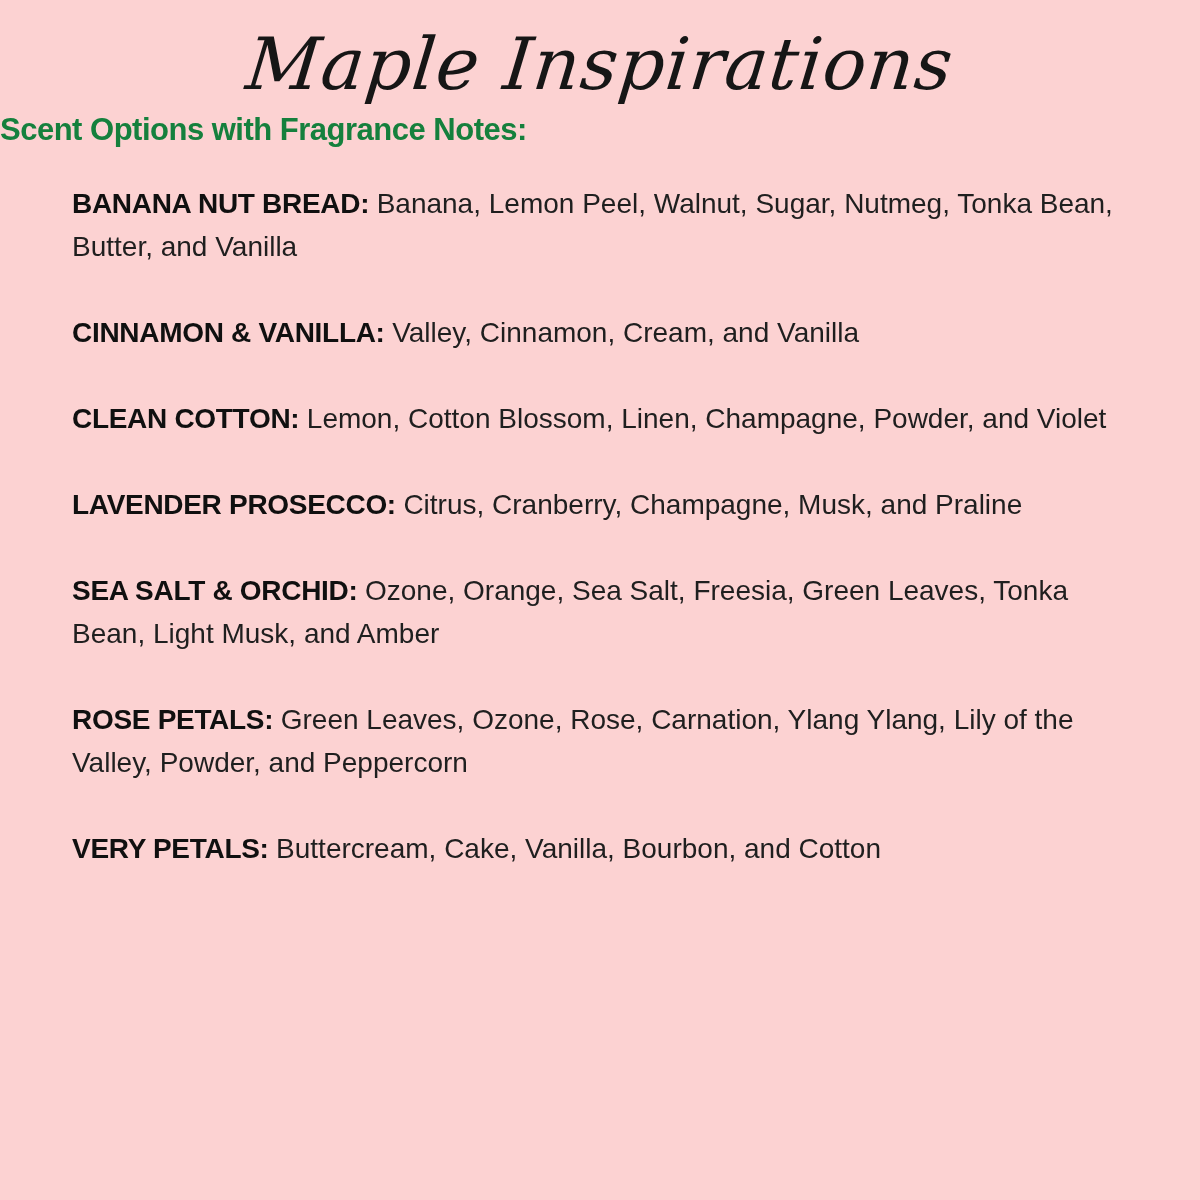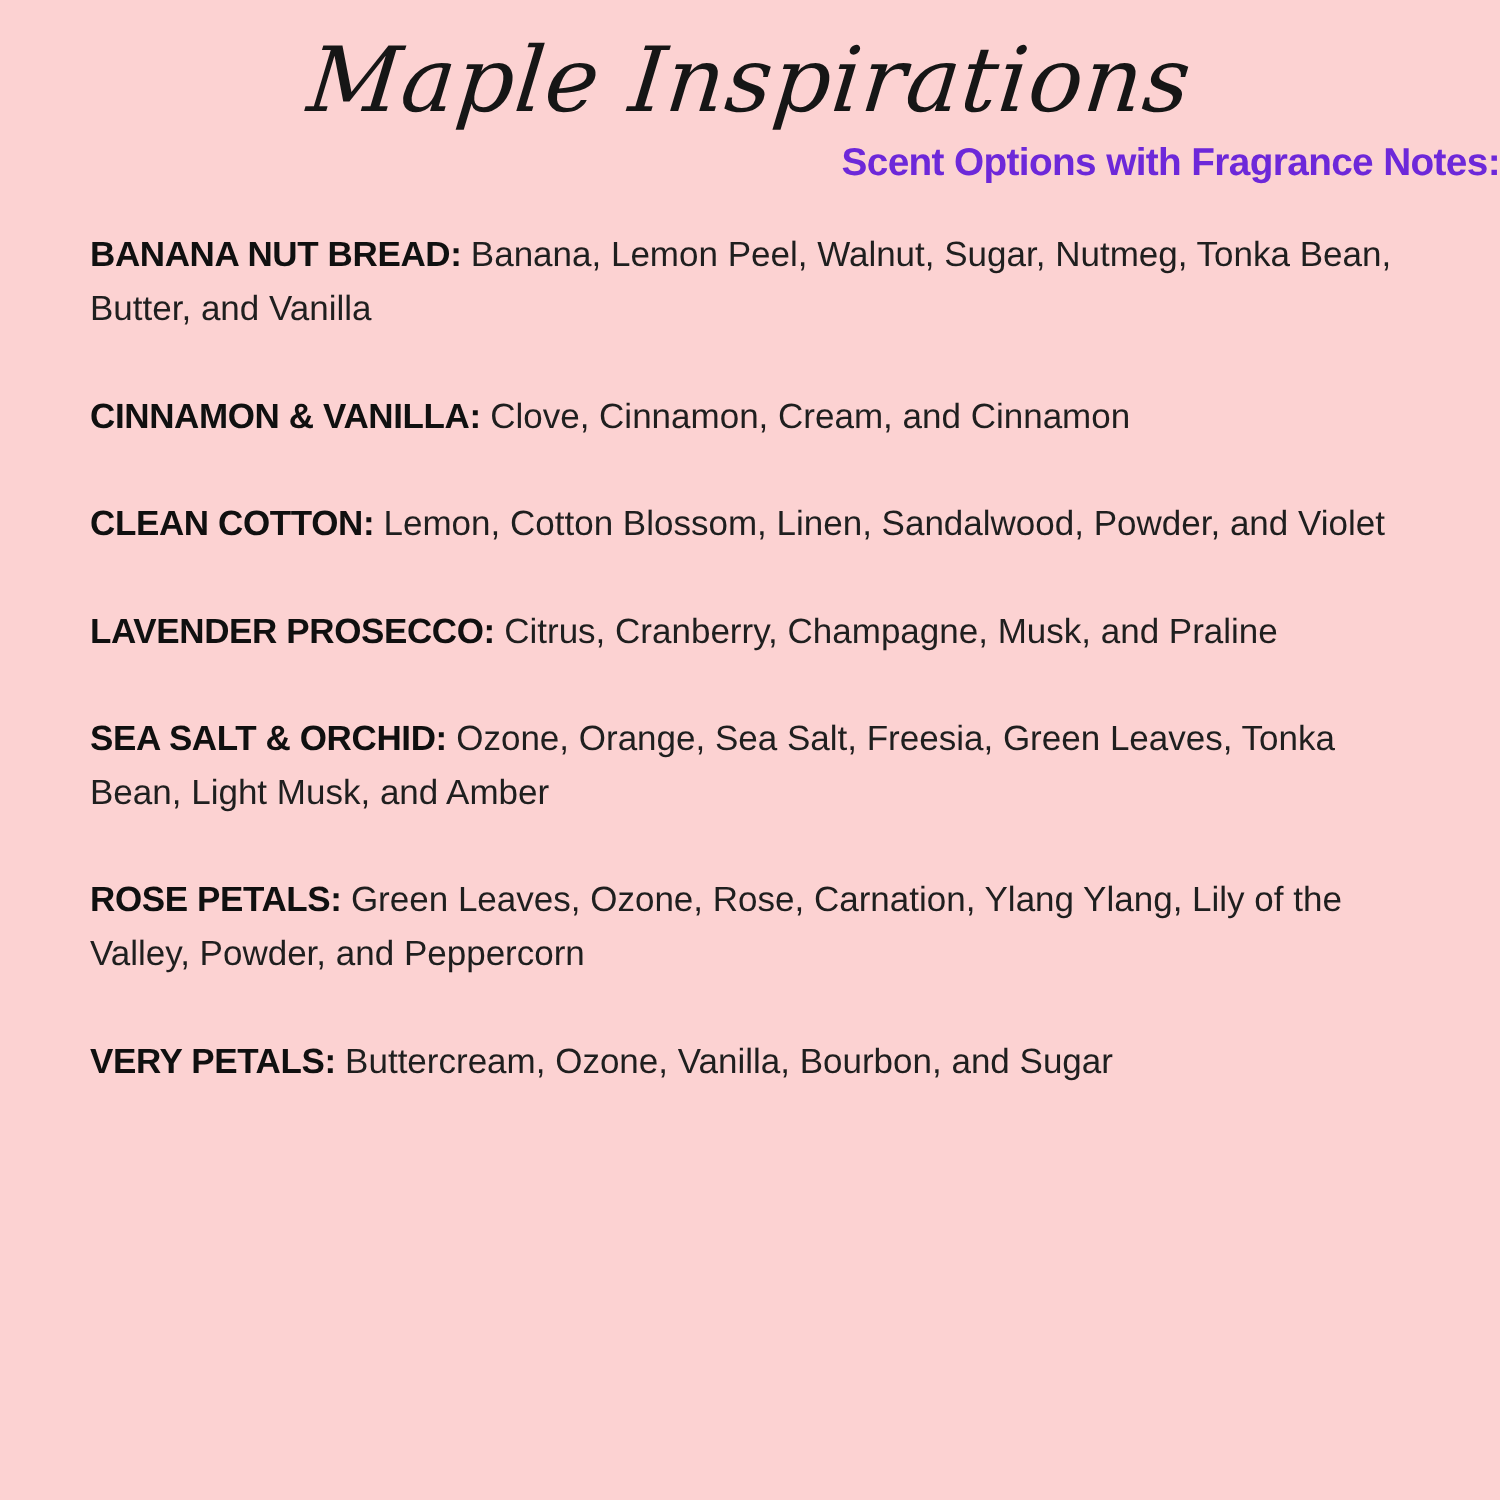--- a/index.html
+++ b/index.html
@@ -28,26 +28,26 @@
     font-style: italic;
     font-weight: 500;
     font-size: 72px;
     line-height: 92px;
     letter-spacing: 1px;
     transform: skewX(-6deg);
     color: #161616;
   }
 
   .subtitle {
-    text-align: right;
+    text-align: left;
     font-weight: 700;
     font-size: 31px;
     line-height: 36px;
     letter-spacing: -0.5px;
-    color: #6d28d9;
+    color: #15803d;
     margin-top: 2px;
   }
 
   .scent-list {
     padding: 34px 75px 0 72px;
   }
 
   .scent {
     font-size: 28px;
     line-height: 43px;
@@ -65,26 +65,26 @@
 <body>
 
 <div class="page">
   <h1 class="title">Maple Inspirations</h1>
 
   <h2 class="subtitle">Scent Options with Fragrance Notes:</h2>
 
   <div class="scent-list" id="scent-list">
   <p class="scent"><strong class="scent-name">BANANA NUT BREAD: </strong><span class="scent-notes">Banana, Lemon Peel, Walnut, Sugar, Nutmeg, Tonka Bean, Butter, and Vanilla</span></p>
 
-  <p class="scent"><strong class="scent-name">CINNAMON &amp; VANILLA: </strong><span class="scent-notes">Clove, Cinnamon, Cream, and Cinnamon</span></p>
+  <p class="scent"><strong class="scent-name">CINNAMON &amp; VANILLA: </strong><span class="scent-notes">Valley, Cinnamon, Cream, and Vanilla</span></p>
 
-  <p class="scent"><strong class="scent-name">CLEAN COTTON: </strong><span class="scent-notes">Lemon, Cotton Blossom, Linen, Sandalwood, Powder, and Violet</span></p>
+  <p class="scent"><strong class="scent-name">CLEAN COTTON: </strong><span class="scent-notes">Lemon, Cotton Blossom, Linen, Champagne, Powder, and Violet</span></p>
 
   <p class="scent"><strong class="scent-name">LAVENDER PROSECCO: </strong><span class="scent-notes">Citrus, Cranberry, Champagne, Musk, and Praline</span></p>
 
 
   <p class="scent"><strong class="scent-name">SEA SALT &amp; ORCHID: </strong><span class="scent-notes">Ozone, Orange, Sea Salt, Freesia, Green Leaves, Tonka Bean, Light Musk, and Amber</span></p>
 
   <p class="scent"><strong class="scent-name">ROSE PETALS: </strong><span class="scent-notes">Green Leaves, Ozone, Rose, Carnation, Ylang Ylang, Lily of the Valley, Powder, and Peppercorn</span></p>
 
-  <p class="scent"><strong class="scent-name">VERY PETALS: </strong><span class="scent-notes">Buttercream, Ozone, Vanilla, Bourbon, and Sugar</span></p>
+  <p class="scent"><strong class="scent-name">VERY PETALS: </strong><span class="scent-notes">Buttercream, Cake, Vanilla, Bourbon, and Cotton</span></p>
 </div>
 </div>
 
 </body></html>

